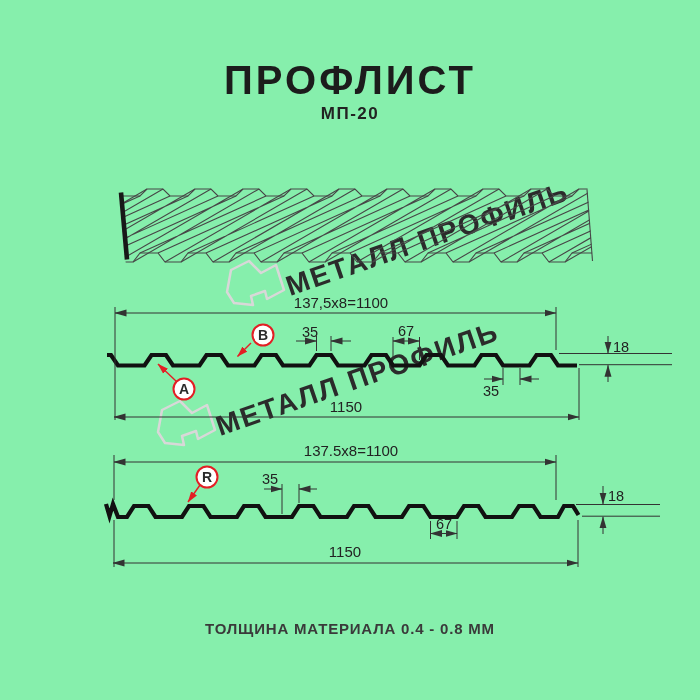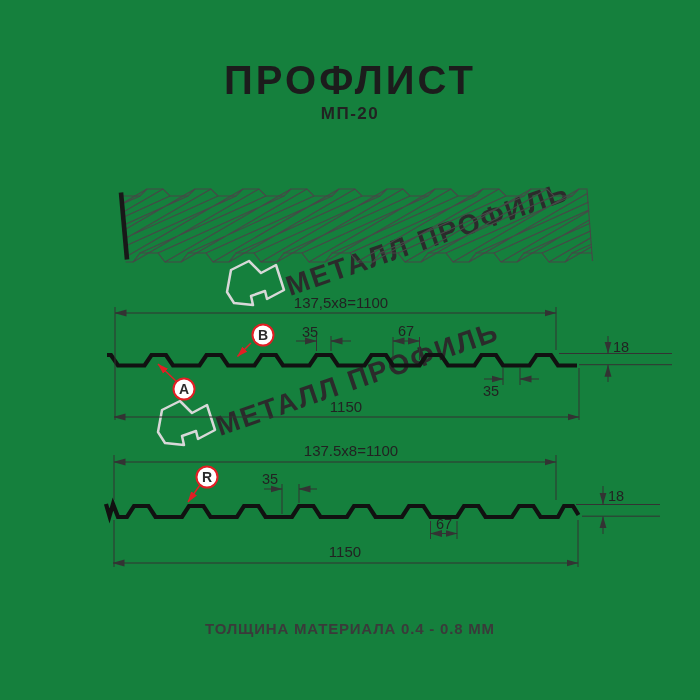--- a/index.html
+++ b/index.html
@@ -1,16 +1,16 @@
 <!DOCTYPE html>
 <html><head>
 <meta charset="utf-8">
 <style>
   html,body{margin:0;padding:0;background:#ffffff;}
-  .canvas{position:relative;width:700px;height:700px;background:#15803d;overflow:hidden;
+  .canvas{position:relative;width:700px;height:700px;background:#86efac;overflow:hidden;
           font-family:"Liberation Sans", sans-serif;}
   svg{display:block;}
   text{font-family:"Liberation Sans", sans-serif;fill:#2b2b2b;}
   .title{font-size:40px;font-weight:bold;letter-spacing:3px;fill:#1c1c1c;}
   .subtitle{font-size:17px;font-weight:bold;letter-spacing:1.5px;fill:#222;}
   .dim{font-size:14.5px;fill:#222;}
   .dim-lg{font-size:15px;fill:#222;}
   .callout-letter{font-size:14px;font-weight:bold;}
   .caption{font-size:15px;font-weight:bold;letter-spacing:0.8px;fill:#3a3a3a;}
   .wm-text{font-size:28px;font-weight:bold;letter-spacing:2px;}

